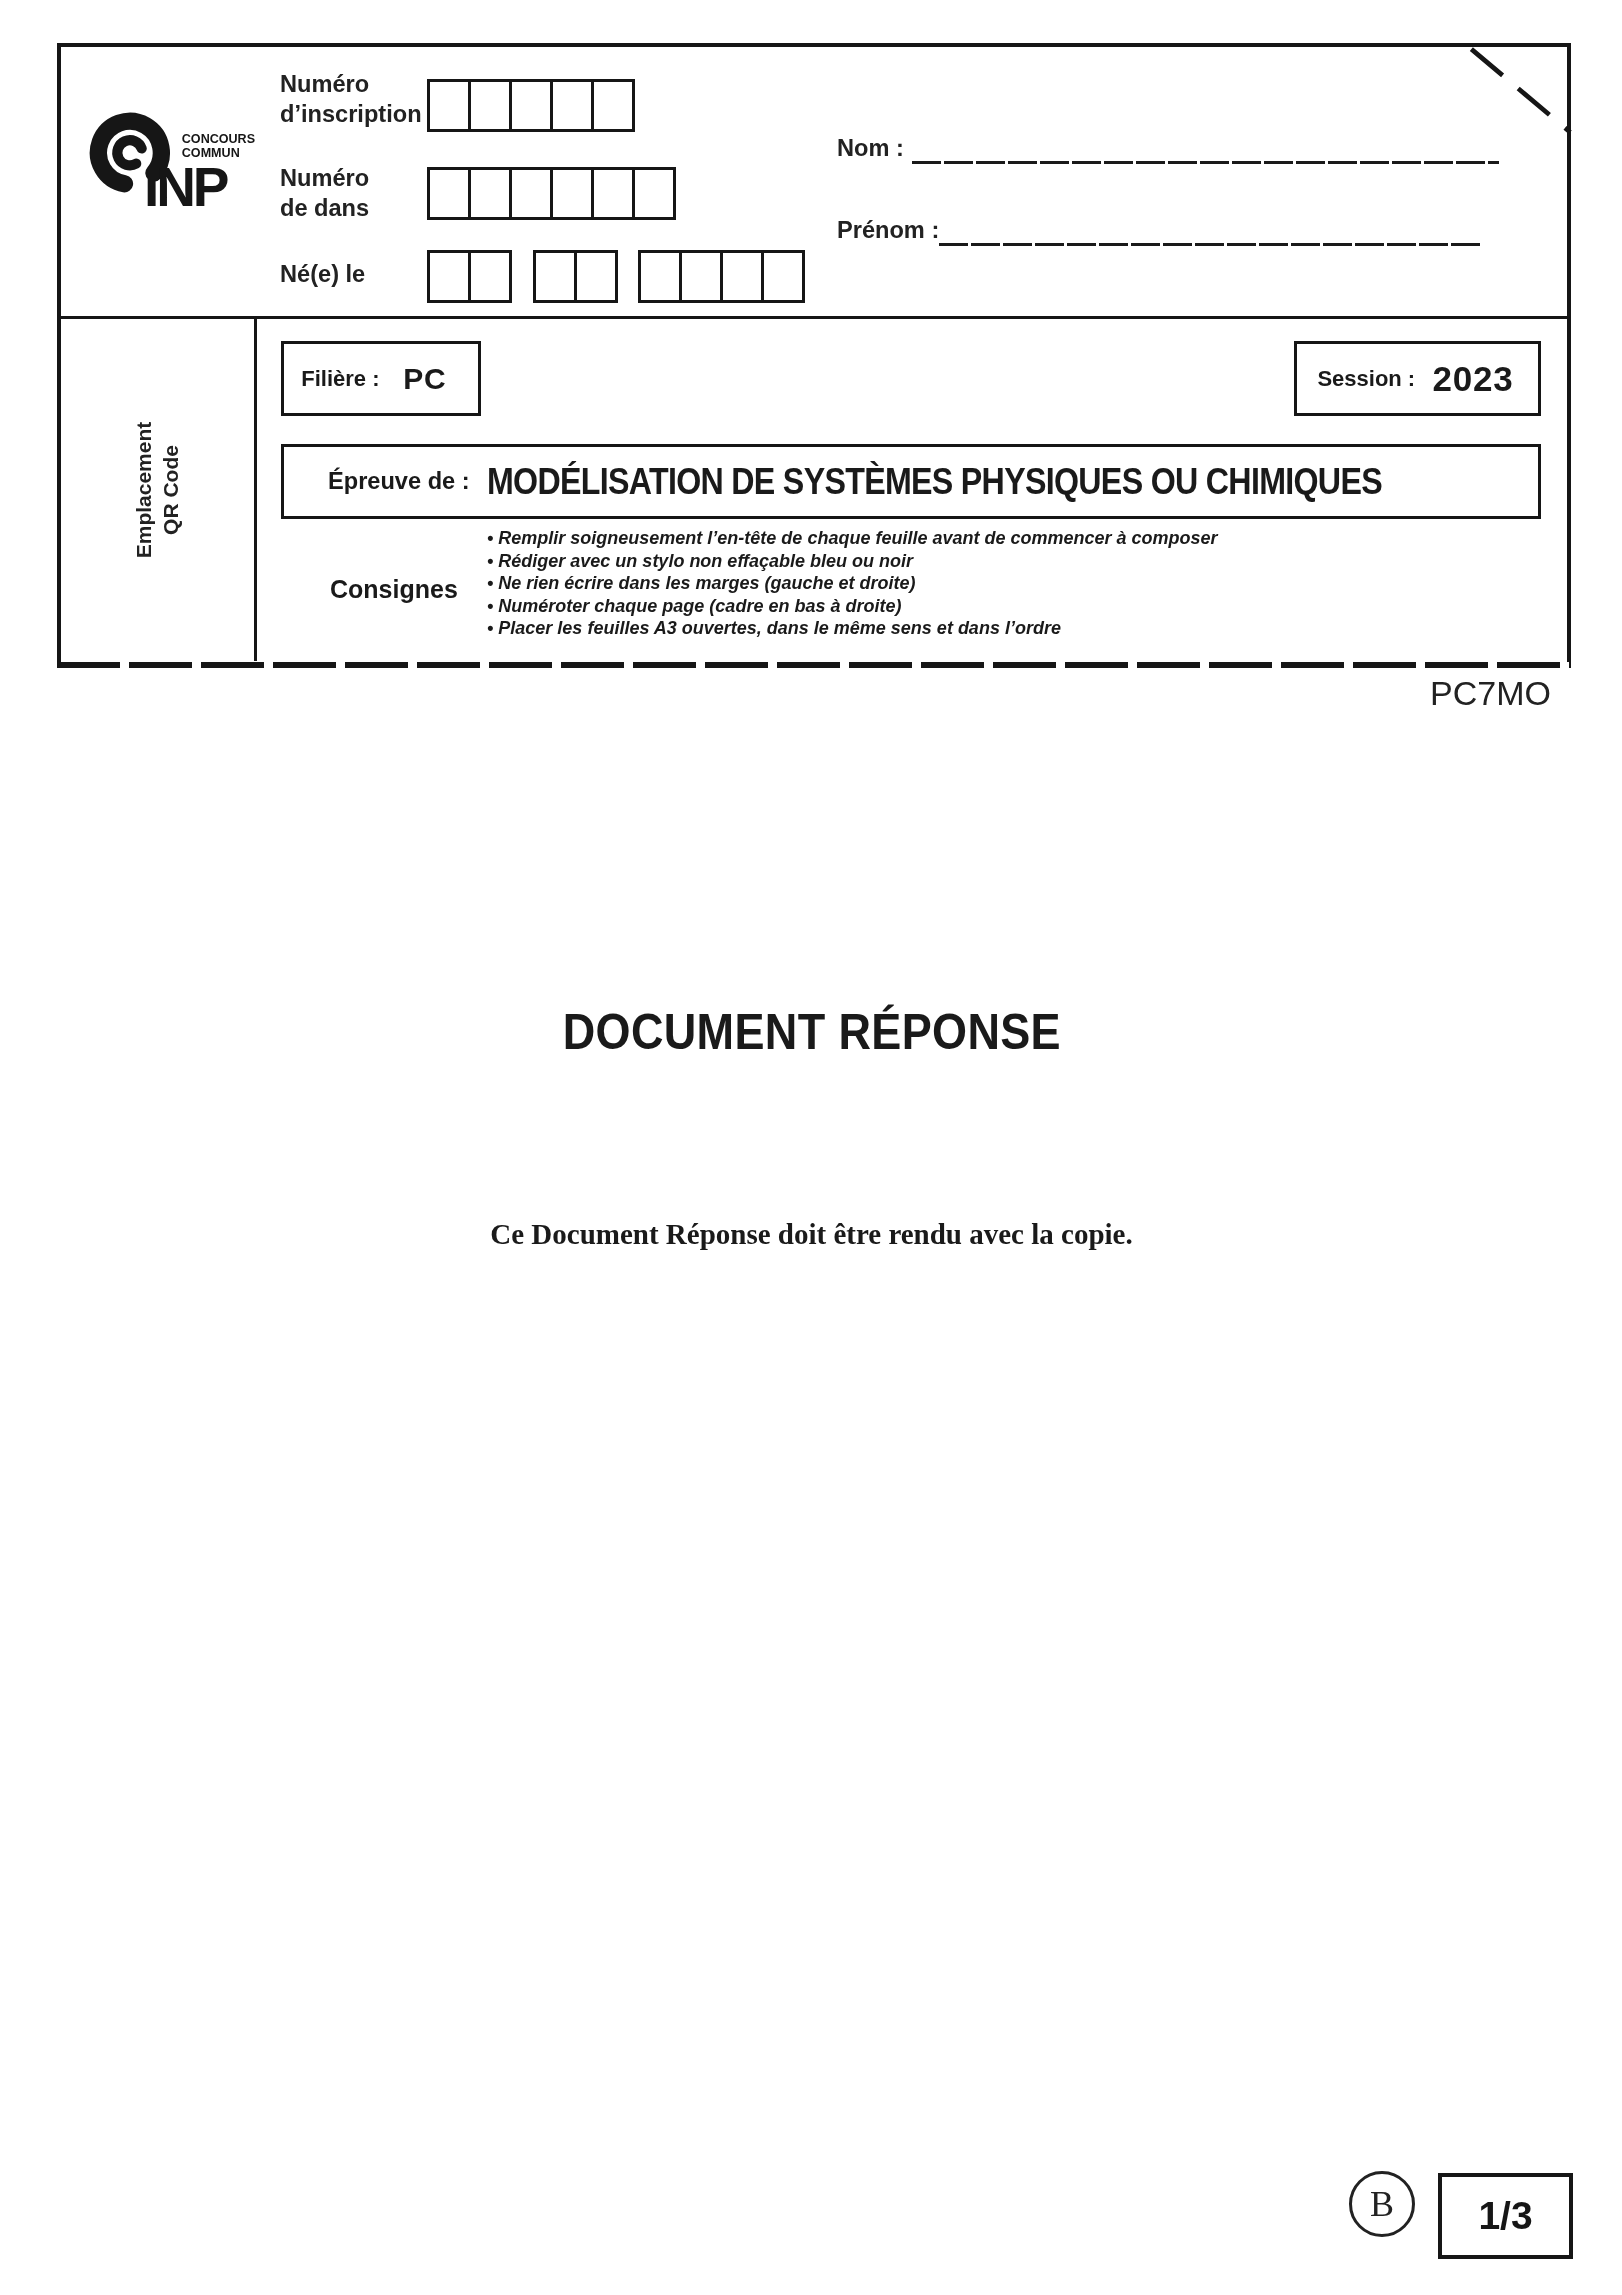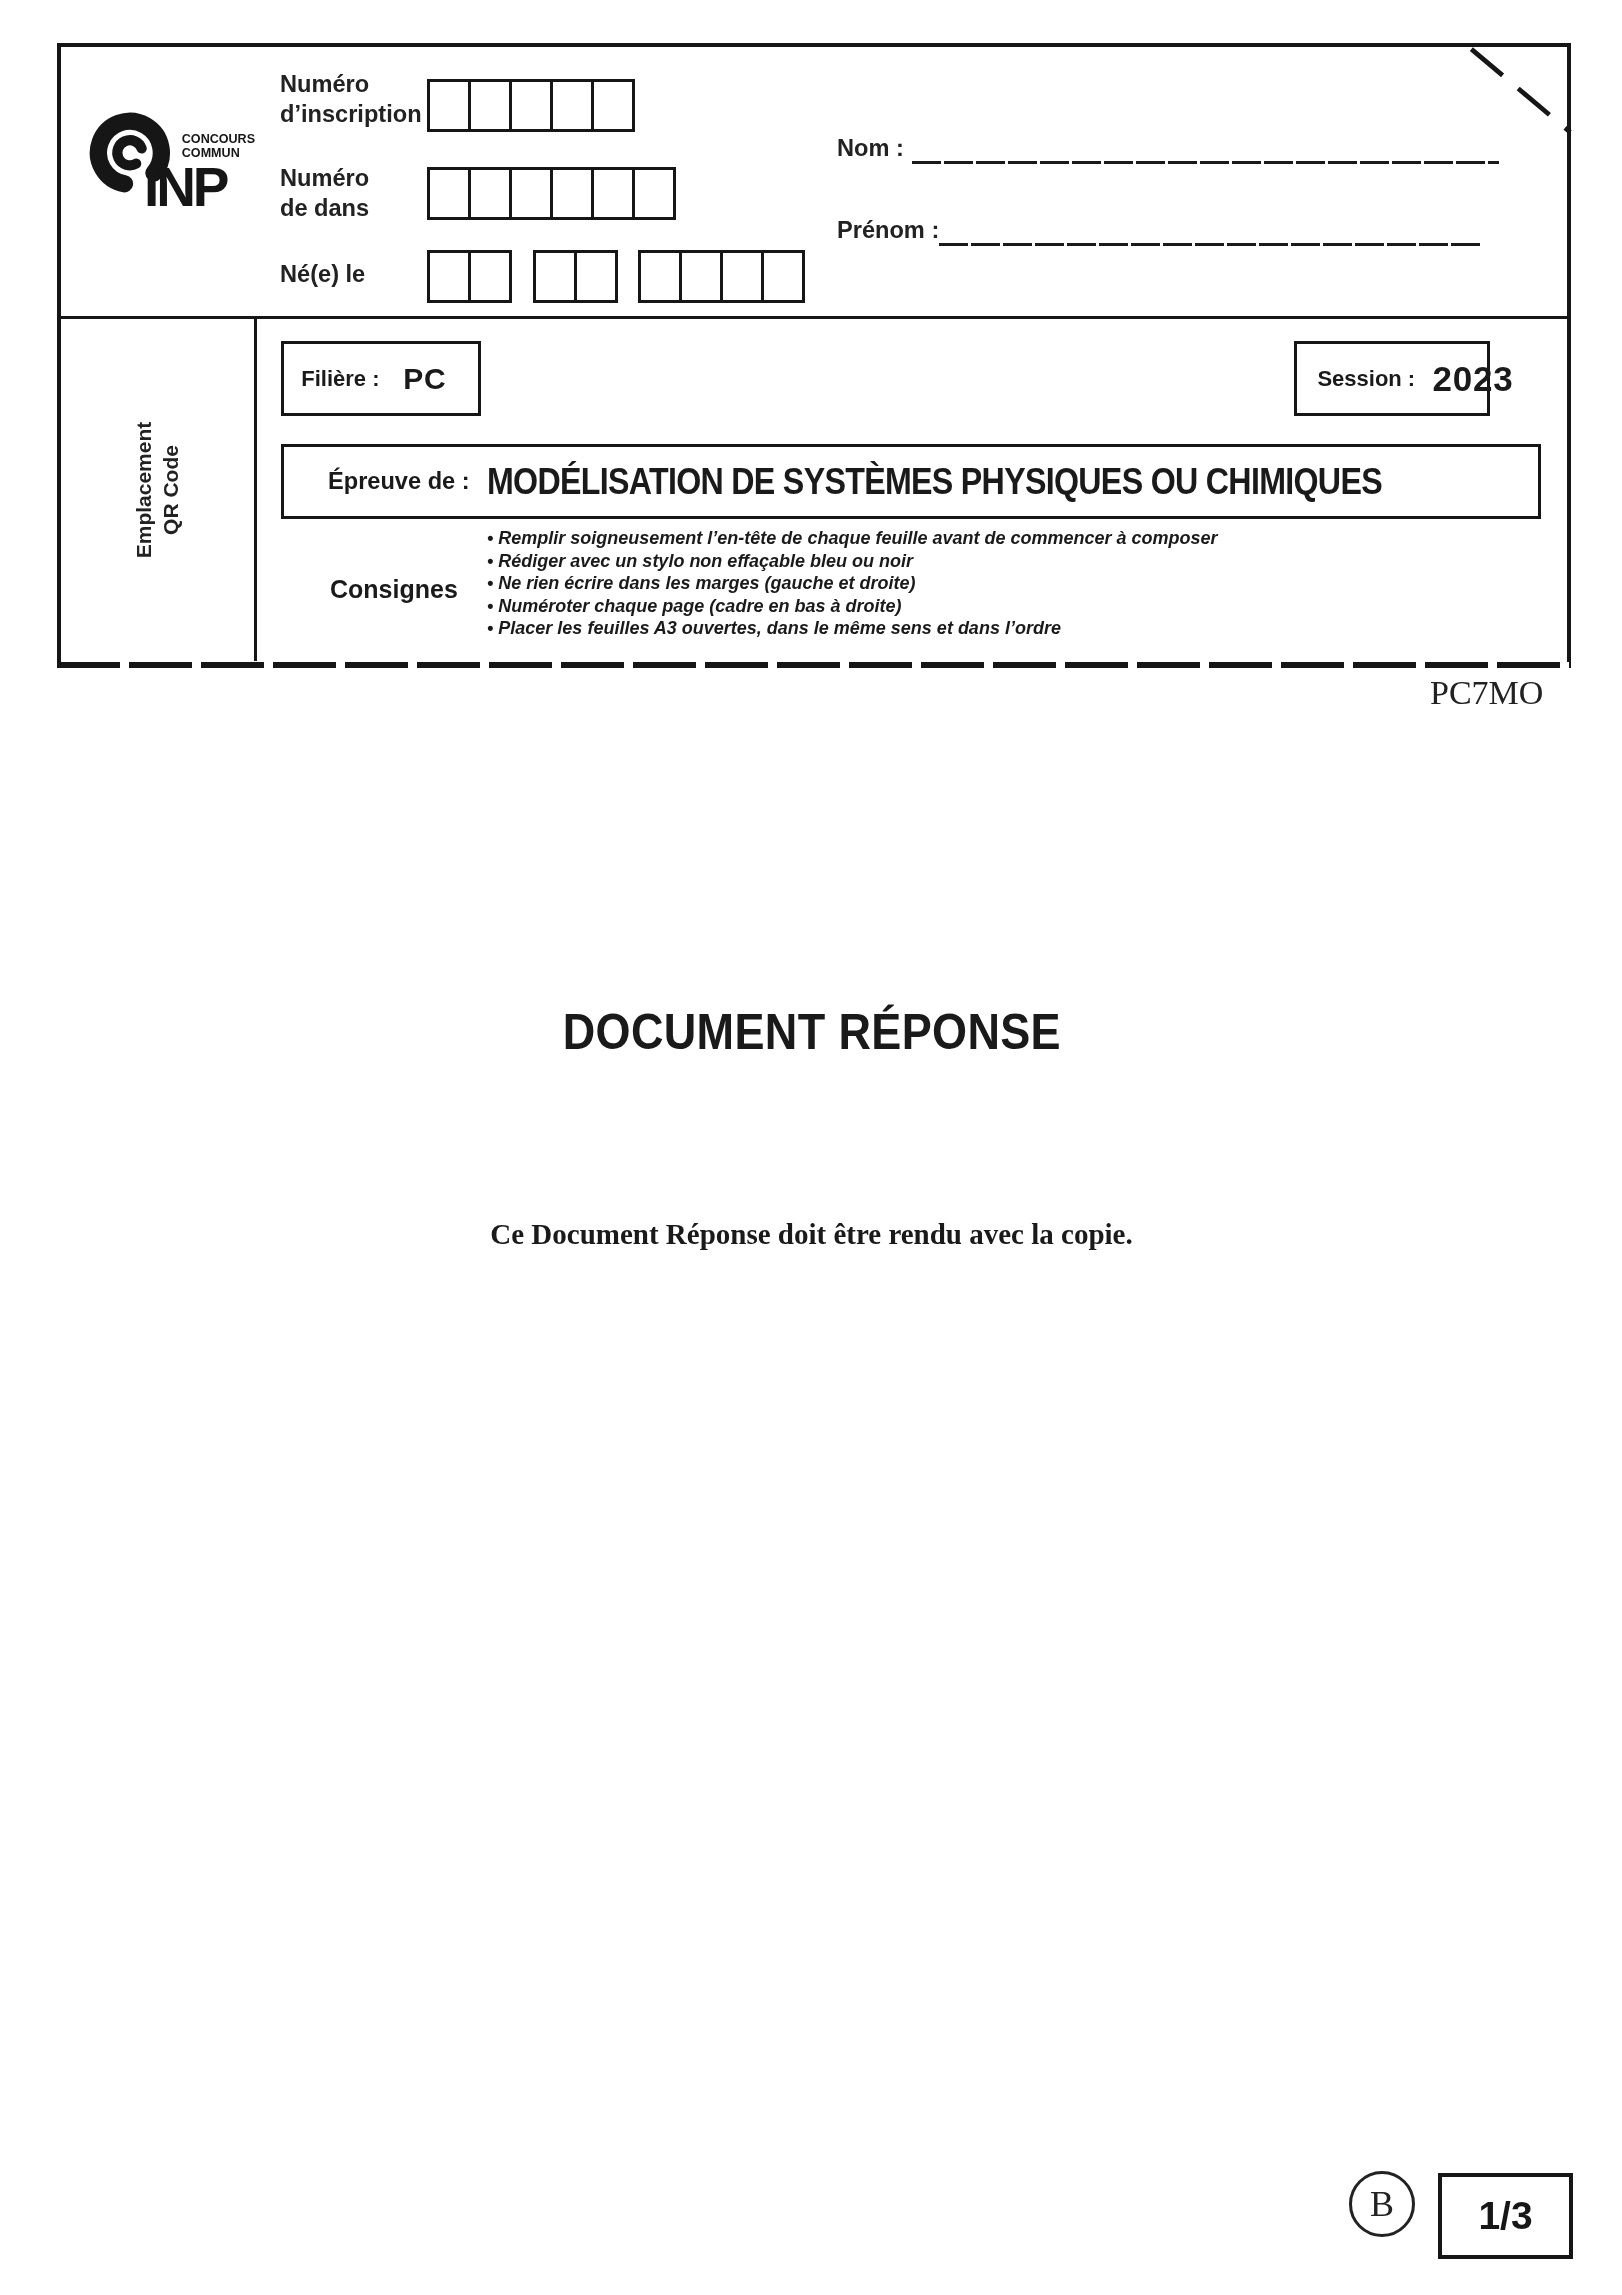--- a/index.html
+++ b/index.html
@@ -49,39 +49,39 @@
   
   .qr-zone { left:61px; top:318px; width:193px; height:344px;
     display:flex; align-items:center; justify-content:center; }
   .qr-rot { transform:rotate(-90deg); text-align:center; font-weight:bold;
     font-size:21px; line-height:27px; color:#222; }
   .qr-rot span { display:block; }
 
   
   .small-box { border:3.9px solid #161616; display:flex; align-items:center; background:#fff; }
   .box-filiere { left:281px; top:341px; width:200px; height:75px; padding-left:17.3px; }
-  .box-session { left:1294px; top:341px; width:196px; height:75px; padding-left:20.4px; }
+  .box-session { left:1294px; top:341px; width:247px; height:75px; padding-left:20.4px; }
   .box-label { font-weight:bold; font-size:22px; white-space:nowrap; }
   .filiere-value { font-weight:bold; font-size:30px; margin-left:23.6px; letter-spacing:0.8px; }
   .session-value { font-weight:bold; font-size:35px; margin-left:17.3px; letter-spacing:0.8px; }
 
   .box-epreuve { left:281px; top:444px; width:1260px; height:75px; padding-left:44px; }
   .epreuve-label { font-weight:bold; font-size:23.6px; white-space:nowrap; }
   .epreuve-title { font-weight:bold; font-size:37px; margin-left:17.3px; white-space:nowrap;
     display:inline-block; transform:scaleX(0.87); transform-origin:0 50%; letter-spacing:-0.8px; }
 
   
   .lbl-consignes { left:330px; top:575px; font-weight:bold; font-size:25px; }
   .consignes-list { left:487px; top:527px; width:942px; }
   .consignes-list .item { font-weight:bold; font-style:italic; font-size:18px;
     line-height:22.6px; white-space:nowrap; }
   .consignes-list .item::before { content:"\2022\00a0"; }
 
   
-  .page-code { left:1430px; top:674px; width:126px; font-family:Liberation Serif, serif;
+  .page-code { left:1430px; top:674px; width:126px; font-family:Liberation Sans, sans-serif;
     font-size:34px; color:#222; }
   .doc-title { left:0; top:1003px; width:100%; text-align:center; }
   .doc-title span { display:inline-block; font-weight:bold; font-size:50px;
     letter-spacing:0.4px; transform:scaleX(0.9); white-space:nowrap; }
   .doc-subtitle { left:0; top:1218px; width:100%; text-align:center;
     font-weight:bold; font-size:29px;font-family:Liberation Serif, serif; }
 
   .variant-circle { left:1349px; top:2171px; width:66px; height:66px;
     border:3.1px solid #222; border-radius:50%; display:flex; align-items:center;
     justify-content:center; font-family:"Liberation Serif",serif; font-size:36px; color:#222; }

